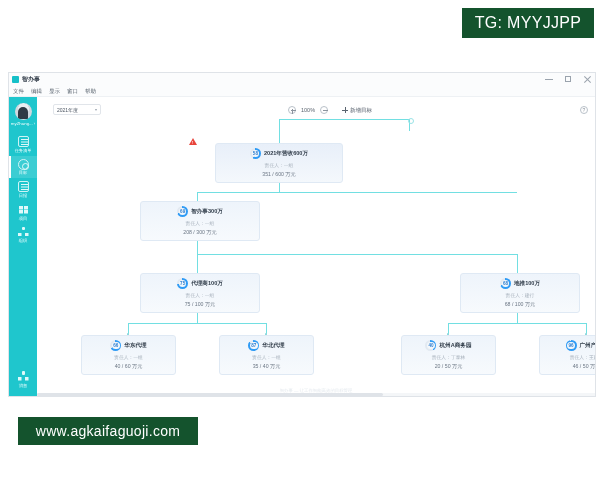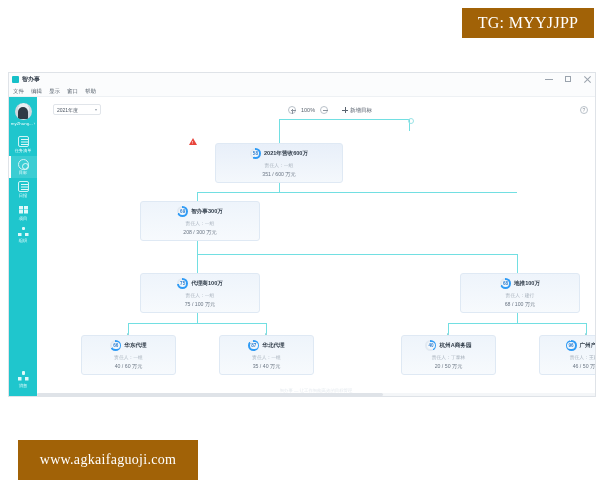--- a/index.html
+++ b/index.html
@@ -7,30 +7,29 @@
     width: 600px; height: 480px;
     background: #ffffff;
     font-family: "Liberation Sans", sans-serif;
     overflow: hidden;
   }
   #stage { position: relative; width: 600px; height: 480px; background:#fff; }
 
   
   .wm {
     position: absolute;
-    background: #a16207;
+    background: #14532d;
     color: #fff;
     font-size: 17px;
     letter-spacing: .3px;
     display: flex; align-items: center; justify-content: center;
     z-index: 50;
-    font-family: Liberation Serif, serif;
   }
   #wm-tg   { left: 462px; top: 8px;  width: 132px; height: 30px; font-size: 16px; }
-  #wm-site { left: 18px;  top: 440px; width: 180px; height: 40px; font-size: 14px; }
+  #wm-site { left: 18px;  top: 417px; width: 180px; height: 28px; font-size: 14px; }
 
   
   #app {
     position: absolute; left: 8px; top: 72px;
     width: 588px; height: 325px;
     background: #ffffff;
     border: 1px solid #dfe3e8;
     overflow: hidden;
   }
 

